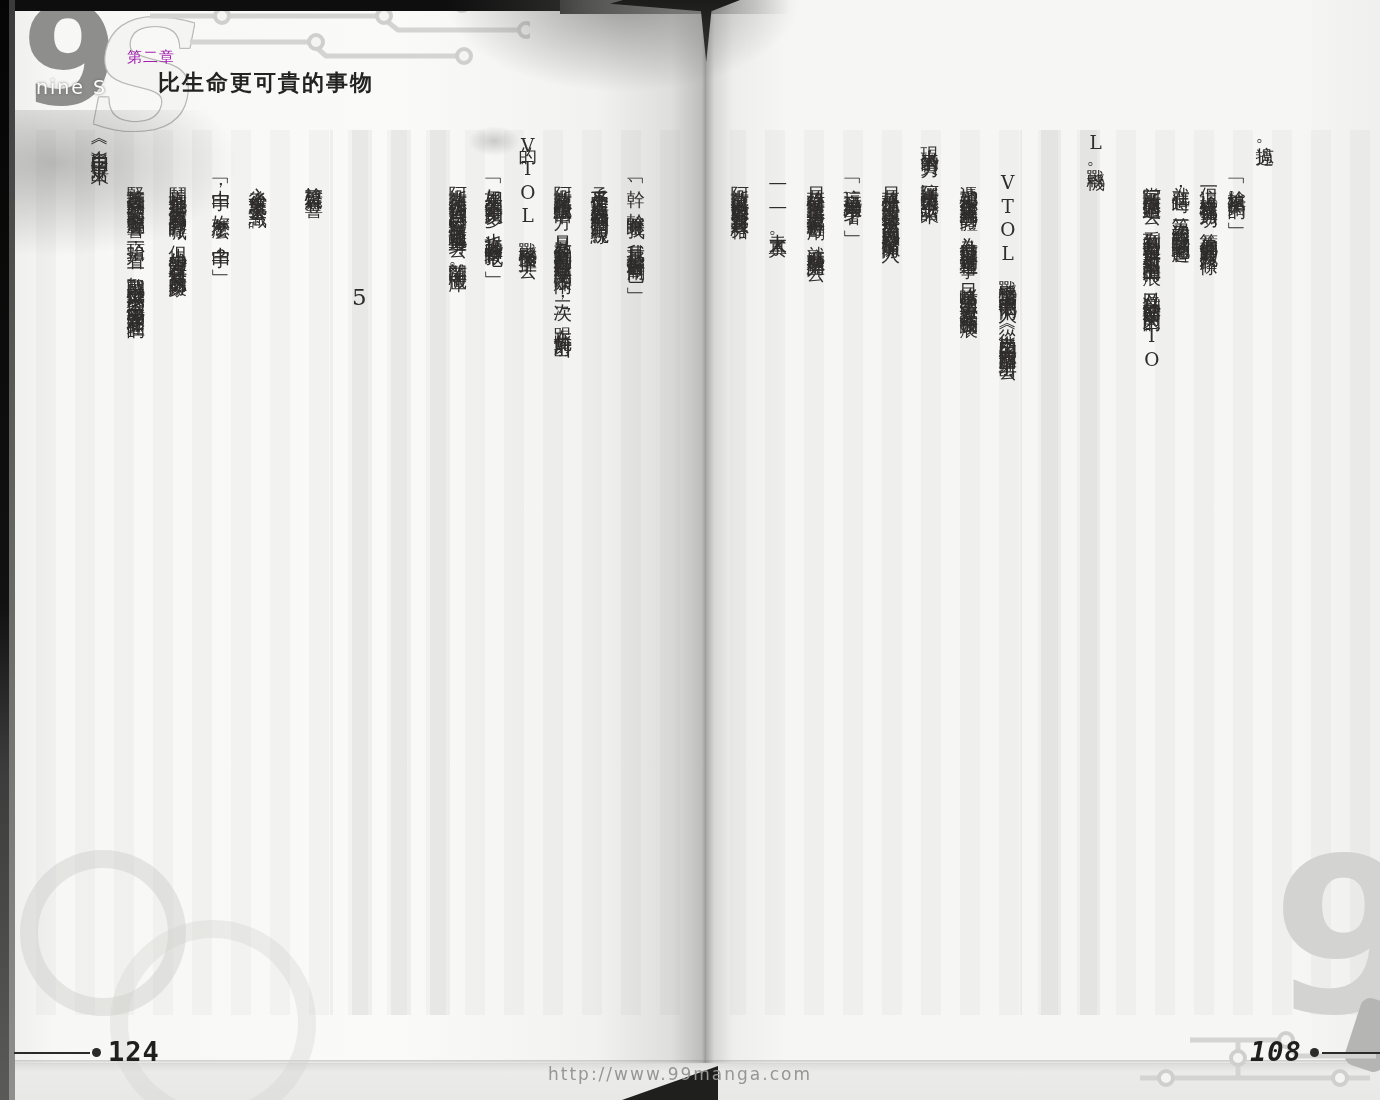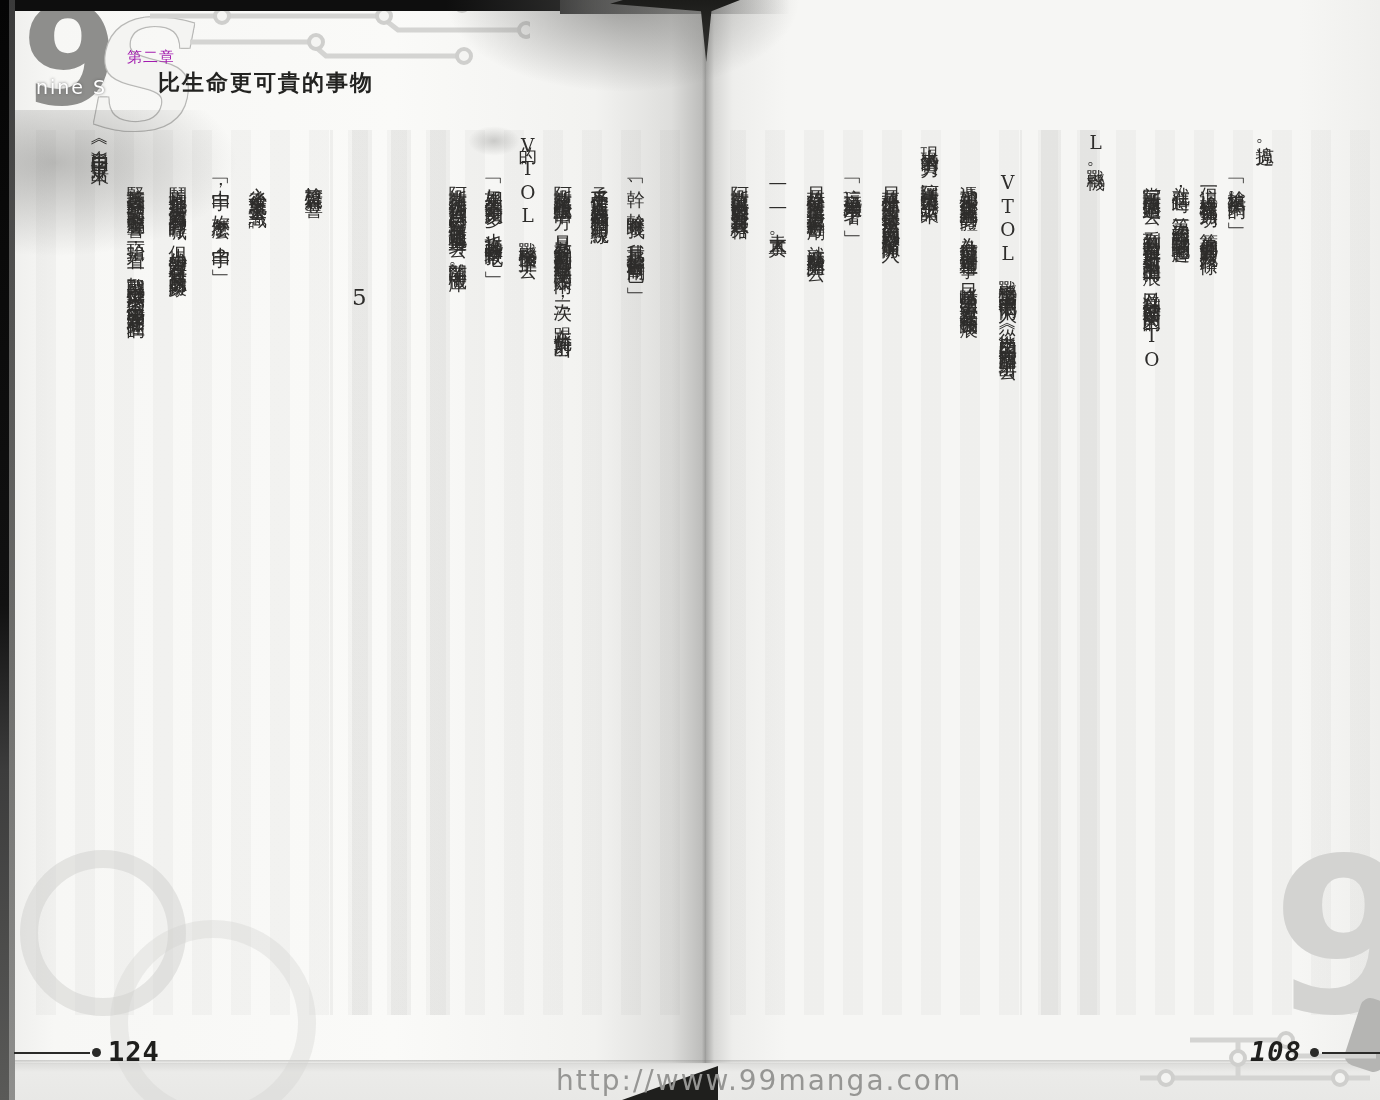--- a/index.html
+++ b/index.html
@@ -73,22 +73,22 @@
   .colclip{position:absolute;left:0;top:0;width:1380px;height:1036px;overflow:hidden;}
   .section-number{position:absolute;left:352px;top:284px;font-family:"DejaVu Serif","Liberation Serif",serif;
     font-size:23px;color:#2e2d2b;}
 
   
   .pn{position:absolute;top:1036px;font-family:"DejaVu Sans Mono","Liberation Mono",monospace;
     font-size:27px;font-weight:bold;color:#1f1f1d;letter-spacing:1px;}
   .pn-line{position:absolute;top:1052px;height:2px;background:#2a2a28;}
   .pn-dot{position:absolute;top:1048px;width:9px;height:9px;border-radius:50%;background:#2a2a28;}
   .watermark-url{position:absolute;left:548px;top:1064px;font-family:"DejaVu Sans","Liberation Sans",sans-serif;
-    font-size:28px;color:#96969
-4;color:#969694;letter-spacing:2px;margin-left:8px;}
+    font-size:17px;color:#96969
+4;color:#969694;letter-spacing:2px;}
 </style>
 </head>
 <body>
 
 <div id="canvas">
 
   <div class="page page-left"></div>
   <div class="page page-right"></div>
   <div class="below-strip"></div>
   <div class="page-bottom-edge"></div>

